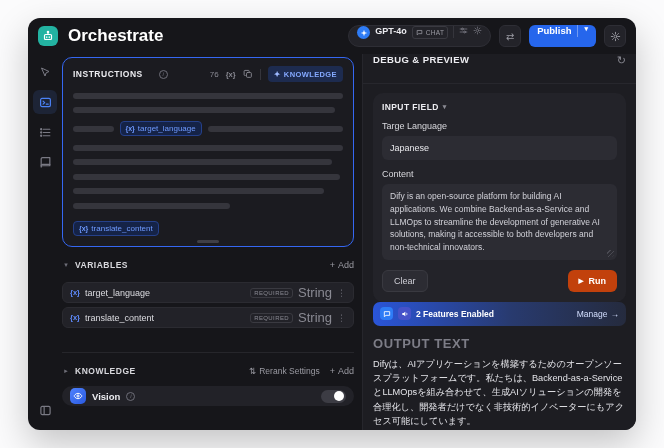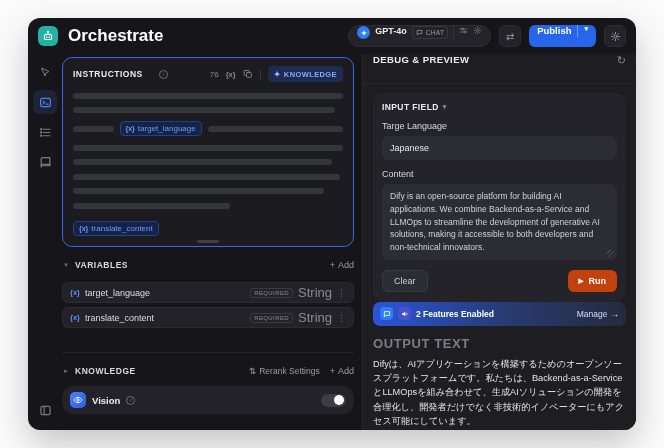--- a/index.html
+++ b/index.html
@@ -57,21 +57,21 @@
   .sec-right{margin-left:auto;display:flex;align-items:center;gap:10px}
   .add-btn{display:flex;align-items:center;gap:3px;color:#9b9ba3;font-size:9px;background:none;border:none;cursor:pointer}
   .rerank-btn{display:flex;align-items:center;gap:3px;color:#9b9ba3;font-size:8.5px;background:none;border:none;cursor:pointer}
   .var-row{display:flex;align-items:center;gap:5px;background:#222228;border:1px solid #2b2b31;border-radius:6px;height:21px;padding:0 7px;margin-top:4px;font-size:9px;cursor:pointer}
   .var-row .vx{color:#5f8cff;font-size:7.5px;font-weight:bold}
   .var-name{color:#dcdce1}
   .req-badge{margin-left:auto;font-size:6px;color:#8a8a93;border:1px solid #3a3a41;border-radius:3px;padding:1px 3px;letter-spacing:.4px}
   .var-type{color:#8a8a93;font-size:13px}
   .var-more{color:#6e6e78;font-size:9px;cursor:pointer}
   .knowledge-header{border-top:1px solid #26262b;margin-top:24px;padding-top:10px}
-  .vision-card{display:flex;align-items:center;gap:6px;background:#222228;border-radius:12px;height:28px;padding:8px 8px;margin-top:8px;flex:0 0 auto}
+  .vision-card{display:flex;align-items:center;gap:6px;background:#222228;border-radius:12px;height:20px;padding:8px 8px;margin-top:8px;flex:0 0 auto}
   .vision-icon{width:16px;height:16px;border-radius:5px;background:linear-gradient(135deg,#4f82ff,#2a5ae0);display:flex;align-items:center;justify-content:center}
   .vision-title{font-size:9.5px;color:#ececf0;font-weight:bold}
   .toggle{margin-left:auto;width:25px;height:13px;border-radius:7px;background:#3c3c44;position:relative;cursor:pointer}
   .toggle .knob{position:absolute;right:2px;top:1.5px;width:10px;height:10px;border-radius:50%;background:#fff}
 
   
   .right-col{flex:1;background:#1d1d22;border-left:1px solid #26262c;display:flex;flex-direction:column;min-height:0;padding:0 10px 8px}
   .debug-header{height:30px;display:flex;align-items:flex-start;gap:6px;font-size:9.5px;font-weight:bold;letter-spacing:.4px;color:#ececf0;margin:0 -10px;padding:0 10px;border-bottom:1px solid #27272d;flex:0 0 auto}
   .refresh-btn{margin-left:auto;color:#8a8a93;font-size:11px;background:none;border:none;cursor:pointer}
   .input-card{background:#232329;border-radius:10px;padding:9px 9px 10px;margin-top:9px;flex:0 0 auto}

